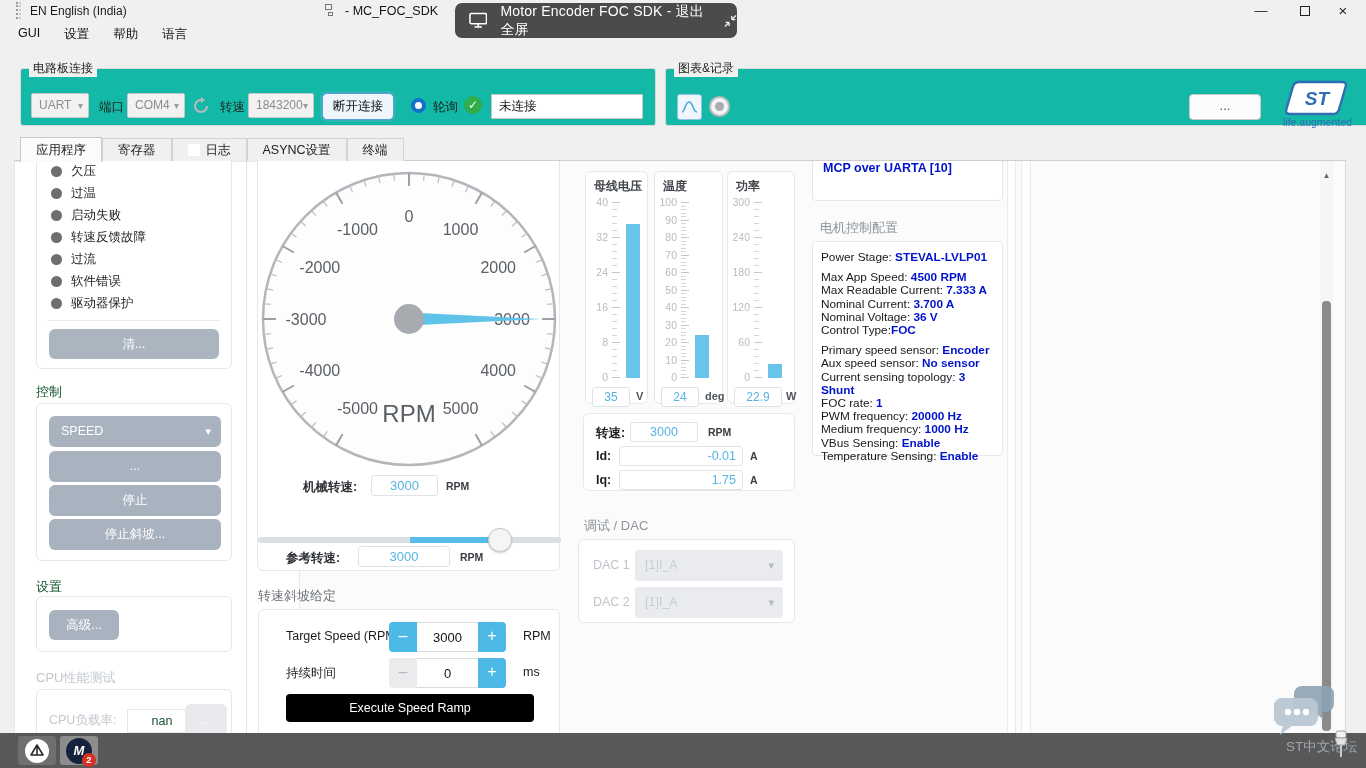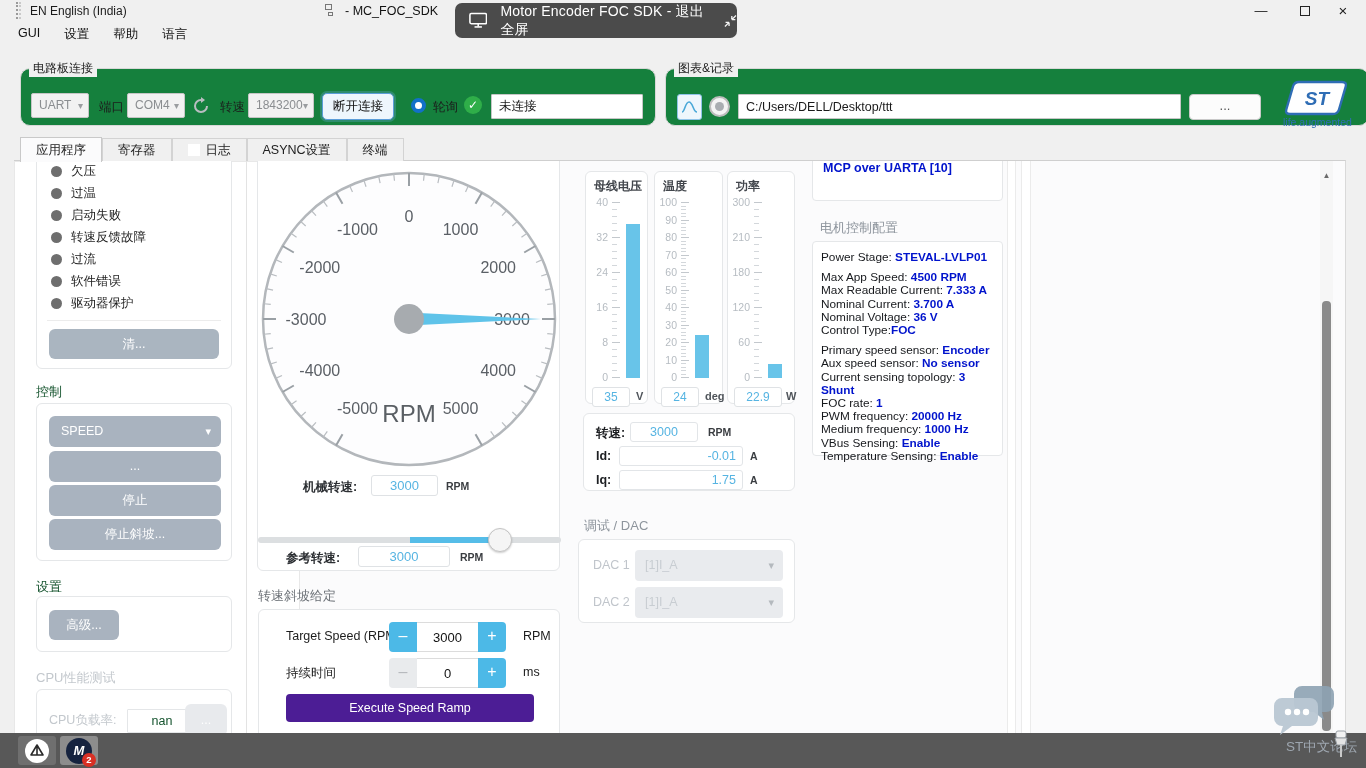--- a/index.html
+++ b/index.html
@@ -21,21 +21,21 @@
 #btn-close{right:6px;font-size:15px}
 
 #toast{position:absolute;left:455px;top:3px;width:282px;height:35px;background:#3a3a3ae8;border-radius:7px;z-index:60;display:flex;align-items:center;color:#fff}
 #toast svg{margin-left:14px}
 #toast .t{margin-left:13px;font-size:14px;letter-spacing:.2px}
 #toast .exit{margin-left:10px;opacity:.95}
 
 #menubar{position:absolute;left:8px;top:24px;height:20px;display:flex;gap:4px}
 .menu-item{padding:2px 10px;font-size:12.5px;color:#111}
 
-.groupbox{position:absolute;border:1px solid #d8d8d8;border-radius:10px;background:#15803d}
+.groupbox{position:absolute;border:1px solid #d8d8d8;border-radius:3px;background:#14b8a6}
 .groupbox .legend{position:absolute;top:-9px;left:8px;background:#f0f0f0;padding:0 4px;font-size:12px;color:#222}
 #gb-conn{left:20px;top:68px;width:636px;height:58px}
 #gb-chart{left:665px;top:68px;width:704px;height:58px}
 .sel{position:absolute;height:25px;background:#f2f2f2;border:1px solid #c6c6c6;border-radius:2px;color:#8a8d90;font-size:12px;line-height:23px;padding-left:7px}
 .sel .caret{position:absolute;right:5px;top:0;color:#9a9da0;font-size:10px}
 .flabel{position:absolute;top:31px;font-size:12.5px;color:#1c1c1c}
 #btn-disconnect{position:absolute;left:301px;top:24px;width:72px;height:27px;background:#eef6fd;border:1px solid #5b9dd9;border-radius:5px;box-shadow:0 0 0 2px rgba(110,170,225,.30);font-size:12.5px;color:#111;text-align:center;line-height:25px}
 #poll-radio{position:absolute;left:390px;top:29px;width:15px;height:15px;border-radius:50%;border:4.5px solid #1270c8;background:#fff}
 #check-ok{position:absolute;left:443px;top:27px;width:18px;height:18px;border-radius:50%;background:#2fae49;color:#fff;font-size:12px;font-weight:bold;text-align:center;line-height:18px}
 .txtin{position:absolute;height:25px;background:#fff;border:1px solid #c6c6c6;border-radius:1px;font-size:12.5px;color:#1a1a1a;padding:0 7px;font-family:inherit}
@@ -99,21 +99,21 @@
 #ramp-head{left:244px;top:426px;color:#6b7076}
 #ramp-card{left:244px;top:448px;width:302px;height:148px}
 .ramp-lab{position:absolute;left:27px;font-size:12.5px;color:#1c1c1c}
 .stepper{position:absolute;left:130px;display:flex;height:30px}
 .st-btn{width:28px;height:30px;background:#4cb9e7;color:#fff;font-size:16px;text-align:center;line-height:28px}
 .st-btn.left{border-radius:4px 0 0 4px}
 .st-btn.right{border-radius:0 4px 4px 0}
 .st-btn.dis{background:#e9ebed;color:#b5b9bd}
 .st-val{width:61px;height:30px;border-top:1px solid #dcdcdc;border-bottom:1px solid #dcdcdc;background:#fff;text-align:center;font-size:13px;color:#111;font-family:inherit;border-left:none;border-right:none}
 .ramp-unit{position:absolute;left:264px;font-size:12.5px;color:#1c1c1c}
-#exec-btn{position:absolute;left:27px;top:84px;width:248px;height:28px;background:#4c1d95;border-radius:4px;color:#fff;font-size:12.5px;text-align:center;line-height:28px}
+#exec-btn{position:absolute;left:27px;top:84px;width:248px;height:28px;background:#000000;border-radius:4px;color:#fff;font-size:12.5px;text-align:center;line-height:28px}
 
 .meter-card{position:absolute;top:10px;height:233px;background:#fff;border:1px solid #e5e7e9;border-radius:6px}
 .meter-title{position:absolute;left:8px;top:6px;font-size:12px;color:#42464c;font-weight:bold;white-space:nowrap}
 .meter-lab{position:absolute;left:0;width:22px;text-align:right;font-size:10.5px;color:#b6bcc2}
 .tick{position:absolute;background:#c3c8cd;height:1px}
 .tick.major{left:26px;width:8px}
 .tick.minor{left:26px;width:5px;background:#d3d7db}
 .meter-bar{position:absolute;left:40px;width:14px;background:#68c4e9}
 .meter-valbox{position:absolute;left:6px;top:215px;height:20px;border:1px solid #dfe2e5;border-radius:3px;background:#fff;text-align:center;font-size:12px;color:#56b4e2;line-height:18px}
 .meter-unit{position:absolute;top:218px;font-size:11px;color:#50555b;font-weight:bold}
@@ -220,21 +220,20 @@
 <div class="groupbox" id="gb-chart">
   <span class="legend">图表&amp;记录</span>
   <div id="chart-btn">
     <svg width="17" height="17" viewBox="0 0 17 17">
       <path d="M1 13 C4 13 4 3 8 3 C12 3 12 13 16 13" fill="none" stroke="#4aa8d8" stroke-width="1.6"></path>
     </svg>
   </div>
   <div id="record-btn">
       <span class="dot"></span>
     </div>
-  <input class="txtin" id="path-in" readonly="" value="C:/Users/DELL/Desktop/ttt" style="">
   <div id="browse-btn">...</div>
 </div>
 
 <div id="st-logo">
   <svg width="66" height="36" viewBox="0 0 66 36">
     <path d="M16 2 L59 2 Q64 2 62.7 6.5 L56 29.5 Q54.7 34 49.7 34 L7 34 Q2 34 3.3 29.5 L10 6.5 Q11.3 2 16 2 Z" fill="#ffffff" stroke="#2f6db5" stroke-width="2.4"></path>
     <text x="34" y="25" font-size="19" font-weight="bold" font-style="italic" fill="#2f6db5" text-anchor="middle" font-family="Liberation Sans, sans-serif">ST</text>
   </svg>
   <div class="tag">life.augmented</div>
 </div>
@@ -546,21 +545,21 @@
         <span class="tick minor" style="top: 128px;"></span>
         <span class="tick minor" style="top: 121px;"></span>
         <span class="tick minor" style="top: 114px;"></span>
         <span class="tick minor" style="top: 107px;"></span>
         <span class="meter-lab" style="top: 94px;">180</span>
         <span class="tick major" style="top: 100px;"></span>
         <span class="tick minor" style="top: 93px;"></span>
         <span class="tick minor" style="top: 86px;"></span>
         <span class="tick minor" style="top: 79px;"></span>
         <span class="tick minor" style="top: 72px;"></span>
-        <span class="meter-lab" style="top: 59px;">210</span>
+        <span class="meter-lab" style="top: 59px;">240</span>
         <span class="tick major" style="top: 65px;"></span>
         <span class="tick minor" style="top: 58px;"></span>
         <span class="tick minor" style="top: 51px;"></span>
         <span class="tick minor" style="top: 44px;"></span>
         <span class="tick minor" style="top: 37px;"></span>
         <span class="meter-lab" style="top: 24px;">300</span>
         <span class="tick major" style="top: 30px;"></span>
         <div class="meter-bar" style="top: 191.642px; height: 14.3583px;"></div>
         <div class="meter-valbox" style="width: 48px;">22.9</div>
         <span class="meter-unit" style="left: 58px;">W</span>

